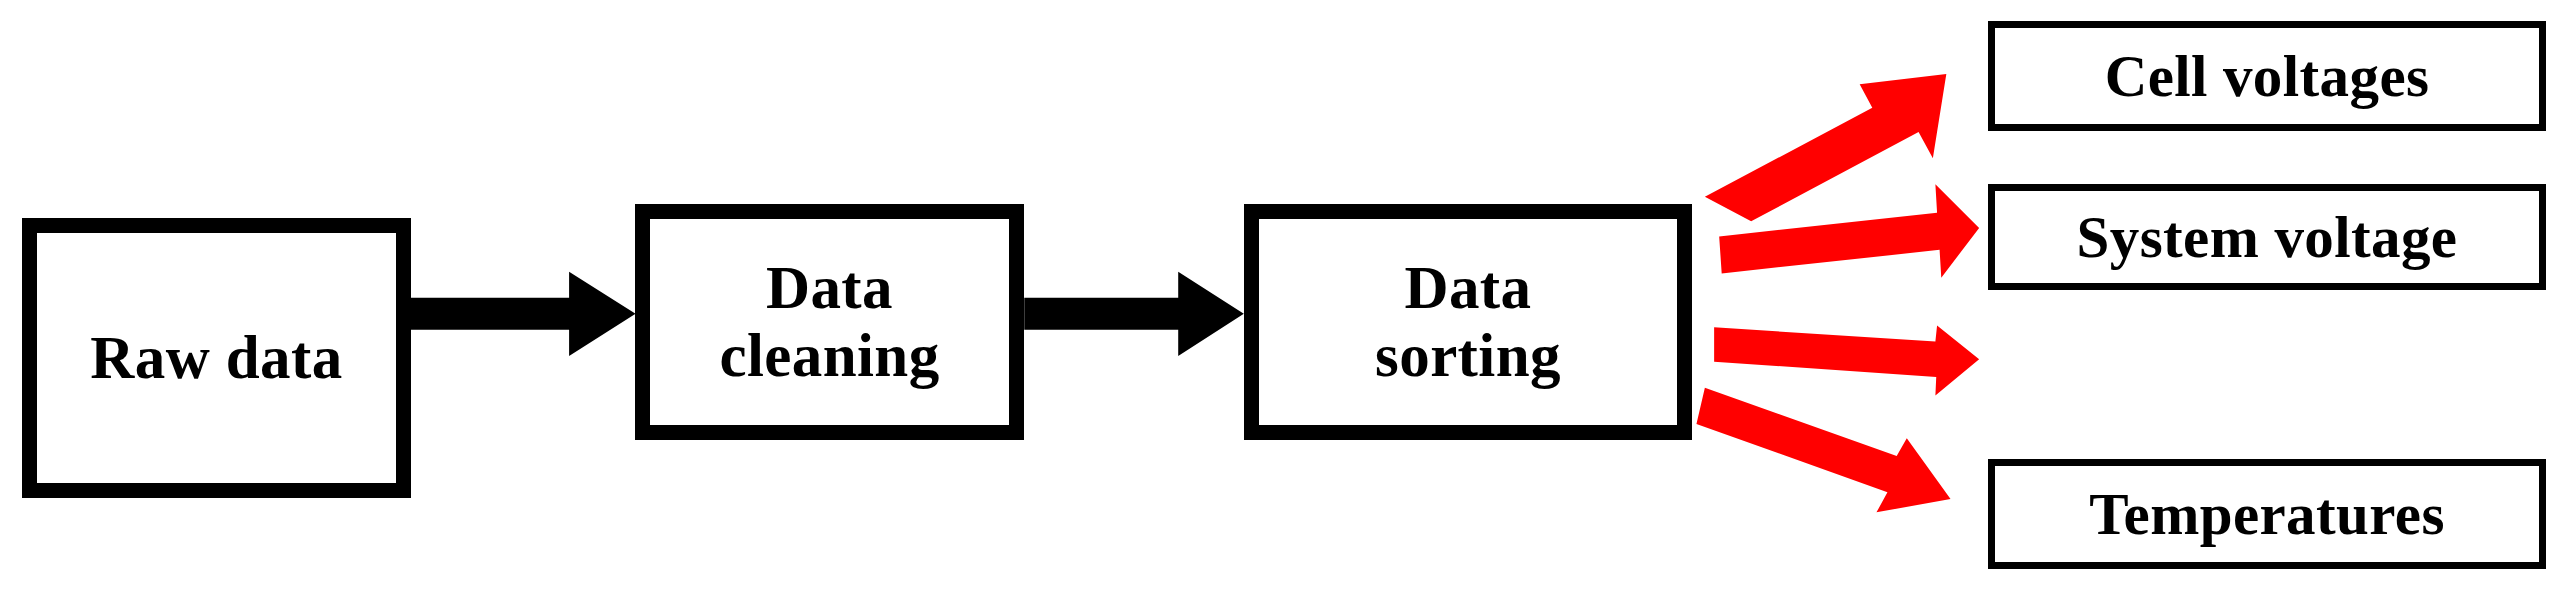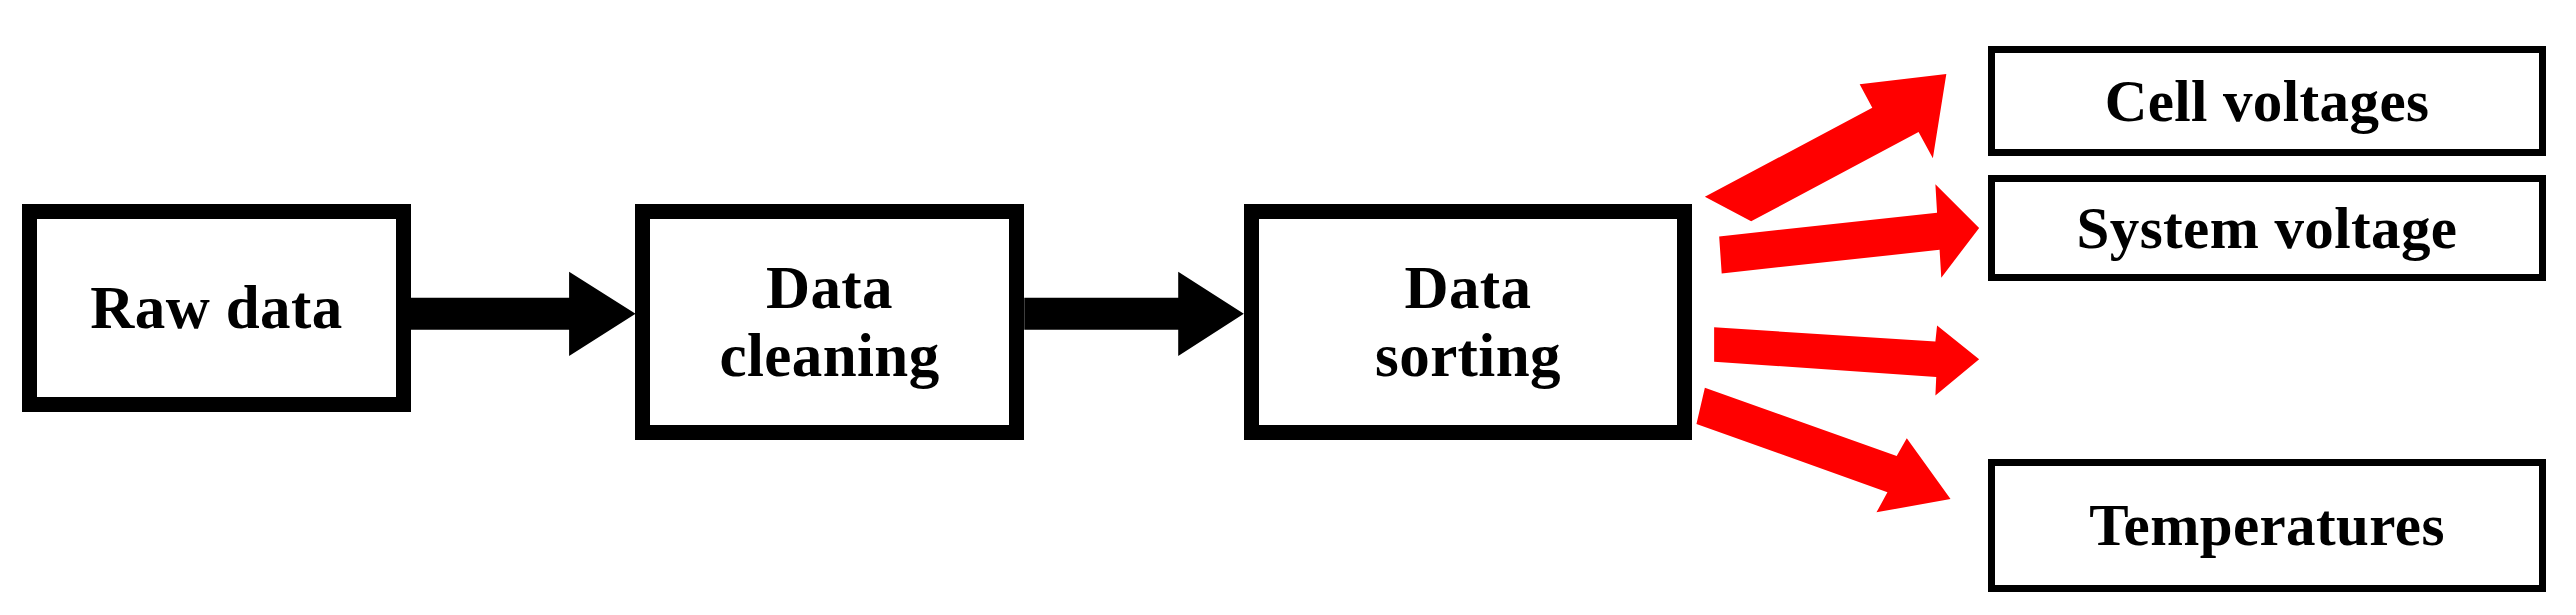--- a/index.html
+++ b/index.html
@@ -32,45 +32,45 @@
     font-weight: bold;
     color: #000000;
     line-height: 1.12;
     letter-spacing: 0.4px;
   }
   .process-box .box-label {
     display: block;
     white-space: pre-line;
   }
 
-  #box-raw-data   { left: 22px;   top: 204px; width: 389px; height: 208px; font-size: 61px; justify-content: center; }
+  #box-raw-data   { left: 22px;   top: 218px; width: 389px; height: 280px; font-size: 61px; justify-content: center; }
   #box-data-clean { left: 635px;  top: 204px; width: 389px; height: 236px; font-size: 61px; }
   #box-data-sort  { left: 1244px; top: 204px; width: 448px; height: 236px; font-size: 61px; }
 
   
   .output-box {
     position: absolute;
     box-sizing: border-box;
     background: #ffffff;
     border: 7.6px solid #000000;
     display: flex;
     align-items: center;
     justify-content: center;
     text-align: center;
     font-weight: bold;
     color: #000000;
     font-size: 59px;
     letter-spacing: 0.4px;
     white-space: nowrap;
   }
 
-  #box-cell-voltages  { left: 1988px; top: 46px;  width: 558px; height: 110px; }
-  #box-system-voltage { left: 1988px; top: 175px; width: 558px; height: 106px; }
+  #box-cell-voltages  { left: 1988px; top: 21px;  width: 558px; height: 110px; }
+  #box-system-voltage { left: 1988px; top: 184px; width: 558px; height: 106px; }
   #box-current        { left: 1988px; top: 316px; width: 558px; height: 108px; }
-  #box-temperatures   { left: 1988px; top: 459px; width: 558px; height: 133px; }
+  #box-temperatures   { left: 1988px; top: 459px; width: 558px; height: 110px; }
 
   
   #arrow-layer {
     position: absolute;
     left: 0;
     top: 0;
     width: 2576px;
     height: 615px;
     pointer-events: none;
   }

